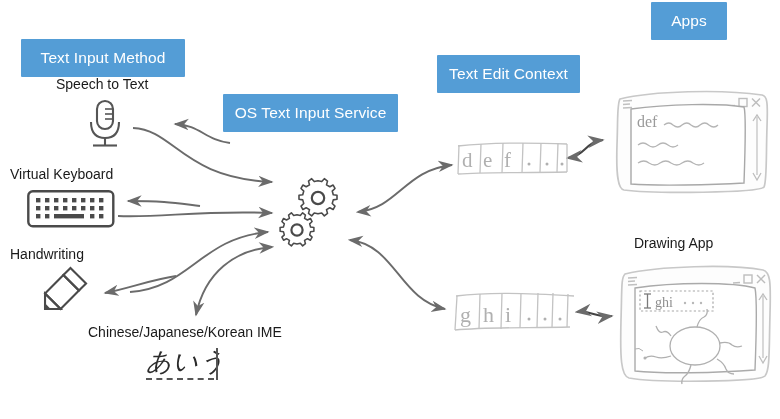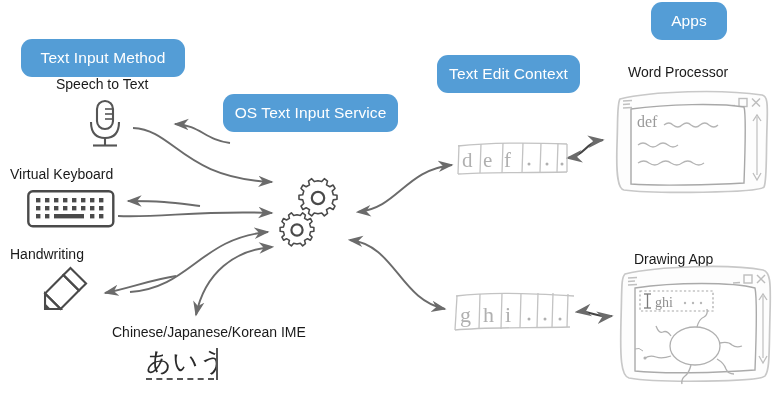--- a/index.html
+++ b/index.html
@@ -14,21 +14,21 @@
     position: relative;
     width: 780px;
     height: 419px;
     background: #ffffff;
     overflow: hidden;
   }
   .chip {
     position: absolute;
     background: #549dd6;
     color: #ffffff;
-    border-radius: 11px;
+    border-radius: 1px;
     font-size: 15.5px;
     letter-spacing: 0.1px;
     display: flex;
     align-items: center;
     justify-content: center;
     white-space: nowrap;
     box-sizing: border-box;
   }
   .plainlabel {
     position: absolute;
@@ -108,23 +108,22 @@
   <div class="chip" style="left:437px; top:55px; width:143px; height:38px;">
     <span>Text Edit Context</span>
   </div>
   <div class="chip" style="left:651px; top:2px; width:76px; height:38px;">
     <span>Apps</span>
   </div>
 
   <div class="plainlabel" style="left:10px; top:166px;">Virtual Keyboard</div>
   <div class="plainlabel" style="left:56px; top:76px;">Speech to Text</div>
   <div class="plainlabel" style="left:10px; top:246px;text-align:center;">Handwriting</div>
-  <div class="plainlabel" style="left:112px; top:324px;">Chinese/Japanese/Korean IME</div>
-  <div class="plainlabel" style="left:628px; top:64px;">Word Processor</div>
-  <div class="plainlabel" style="left:634px; top:235px;margin-top:16px;">Drawing App</div>
+  <div class="plainlabel" style="left:88px; top:324px;">Chinese/Japanese/Korean IME</div>
+  <div class="plainlabel" style="left:634px; top:235px;">Drawing App</div>
 
   <svg style="position:absolute; left:82px; top:98px;" width="46" height="52" viewBox="0 0 46 52">
     <rect x="15" y="3" width="16" height="28" rx="8" ry="8" fill="none" stroke="#555" stroke-width="2.1"></rect>
     <line x1="23" y1="11" x2="31" y2="11" stroke="#555" stroke-width="1.6"></line>
     <line x1="23" y1="16" x2="31" y2="16" stroke="#555" stroke-width="1.6"></line>
     <line x1="23" y1="21" x2="31" y2="21" stroke="#555" stroke-width="1.6"></line>
     <path d="M9,24 C9,36 15,40 23,40 C31,40 37,36 37,24" fill="none" stroke="#555" stroke-width="2.1"></path>
     <line x1="23" y1="40" x2="23" y2="47" stroke="#555" stroke-width="2.1"></line>
     <line x1="11" y1="47.5" x2="35" y2="47.5" stroke="#555" stroke-width="2.1"></line>
   </svg>
@@ -181,21 +180,21 @@
       <path d="M0,-24 L5.2,-22.8 L8.8,-26.8 L13.2,-23.4 L11.8,-18.2 L16.4,-15.6 L21,-18 L23.6,-13.2
                L19.8,-9.6 L21.2,-4.6 L26.4,-3.8 L26.4,1.8 L21.2,2.6 L19.8,7.6 L23.6,11.2 L21,16
                L16.4,13.6 L11.8,16.2 L13.2,21.4 L8.8,24.8 L5.2,20.8 L0,22 L-5.2,20.8 L-8.8,24.8
                L-13.2,21.4 L-11.8,16.2 L-16.4,13.6 L-21,16 L-23.6,11.2 L-19.8,7.6 L-21.2,2.6
                L-26.4,1.8 L-26.4,-3.8 L-21.2,-4.6 L-19.8,-9.6 L-23.6,-13.2 L-21,-18 L-16.4,-15.6
                L-11.8,-18.2 L-13.2,-23.4 L-8.8,-26.8 L-5.2,-22.8 Z" fill="none" stroke="#4a4a4a" stroke-width="2.4" stroke-linejoin="round" transform="scale(0.64)"></path>
       <circle cx="0" cy="0" r="5.6" fill="none" stroke="#4a4a4a" stroke-width="2.2"></circle>
     </g>
   </svg>
 
-  <div class="ime-box" style="left:146px; top:345px;">あいう</div>
+  <div class="ime-box" style="left:146px; top:345px;font-style:italic;">あいう</div>
   <div class="ime-underline" style="left:146px; top:378px; width:68px;"></div>
   <div class="ime-caret" style="left:216px; top:348px; width:2px; height:32px;"></div>
 
   <svg style="position:absolute; left:455px; top:136px;" width="118" height="42" viewBox="0 0 118 42">
     <path d="M3,10 C30,7 62,6 112,8" fill="none" stroke="#c3c3c3" stroke-width="1.3"></path>
     <path d="M3,38 C30,36 62,37 112,36" fill="none" stroke="#c3c3c3" stroke-width="1.3"></path>
     <path d="M4,9 L3,38" fill="none" stroke="#c3c3c3" stroke-width="1.3"></path>
     <path d="M26,8 L25,37" fill="none" stroke="#c3c3c3" stroke-width="1.3"></path>
     <path d="M48,7 L47,37" fill="none" stroke="#c3c3c3" stroke-width="1.3"></path>
     <path d="M68,7 L67,37" fill="none" stroke="#c3c3c3" stroke-width="1.3"></path>

